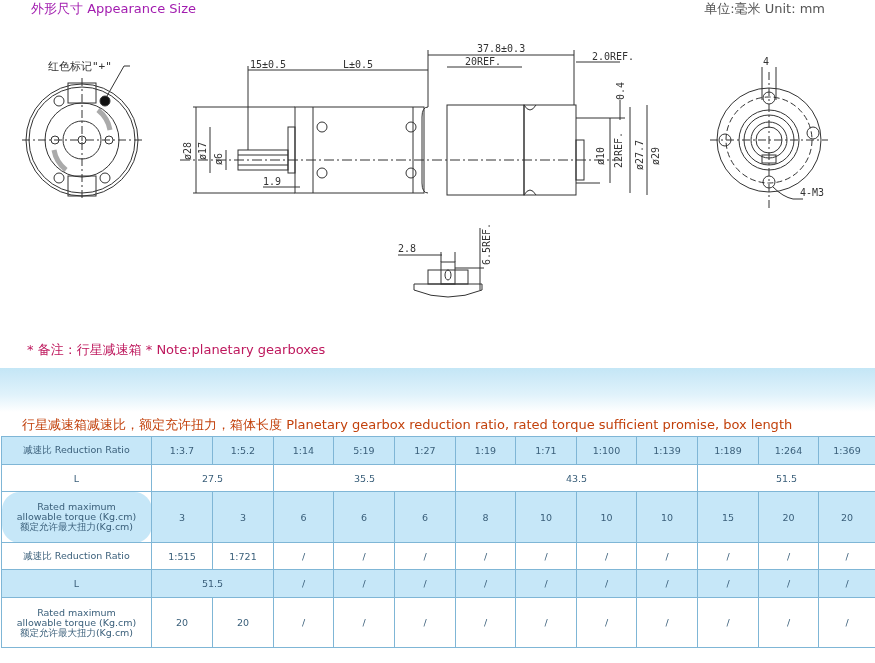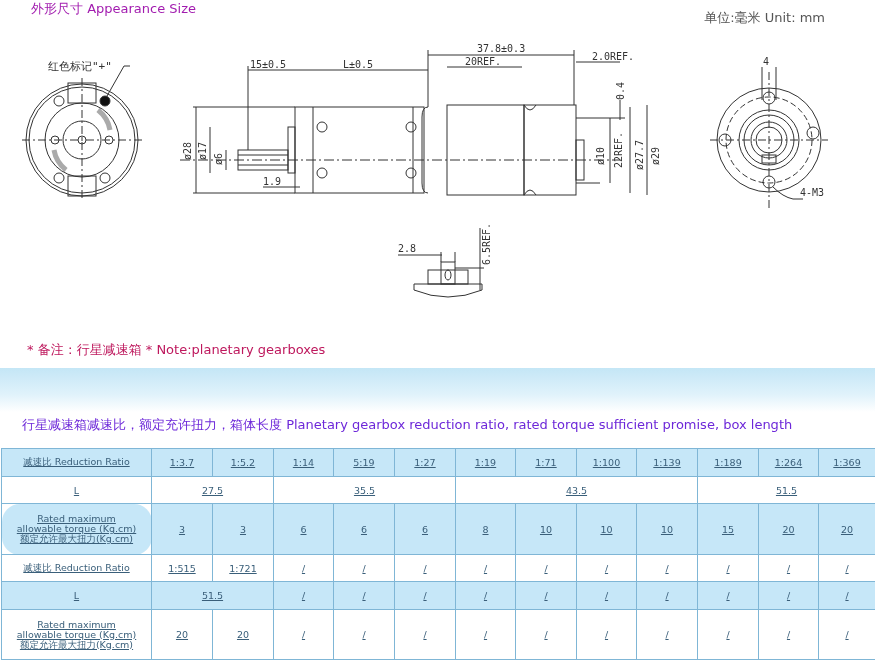--- a/index.html
+++ b/index.html
@@ -1,26 +1,26 @@
 <!DOCTYPE html>
 <html><head>
 <meta charset="utf-8">
 <style>
   * { box-sizing: border-box; margin: 0; padding: 0; }
   html, body { width: 875px; height: 663px; background: #ffffff; overflow: hidden; }
   body { font-family: "DejaVu Sans", "Liberation Sans", sans-serif; color: #333; position: relative; }
   .title-left { position: absolute; left: 31px; top: 0px; font-size: 13px; color: #a21caf; }
-  .title-right { position: absolute; right: 50px; top: 0px; font-size: 13px; color: #555; margin-top: 9px; }
+  .title-right { position: absolute; right: 50px; top: 0px; font-size: 13px; color: #555; }
   .drawing { position: absolute; left: 0; top: 20px; width: 875px; height: 300px; }
   .note { position: absolute; left: 27px; top: 341px; font-size: 13px; color: #be185d; }
   .band { position: absolute; left: 0; top: 368px; width: 875px; height: 44px;
           background: linear-gradient(to bottom, #c4e6f6 0%, #e0f2fb 60%, #ffffff 100%); }
-  .table-caption { position: absolute; left: 22px; top: 416px; font-size: 13px; color: #6d28d9; white-space: nowrap; }
-  table.spec { position: absolute; left: 1px; top: 448px; width: 874px; border-collapse: collapse;
-               table-layout: fixed; font-size: 9.5px; color: #3a5f7a; text-decoration: underline; }
+  .table-caption { position: absolute; left: 22px; top: 416px; font-size: 13px; color: #c2410c; white-space: nowrap; }
+  table.spec { position: absolute; left: 1px; top: 436px; width: 874px; border-collapse: collapse;
+               table-layout: fixed; font-size: 9.5px; color: #3a5f7a; }
   table.spec td { border: 1px solid #7fb6d6; text-align: center; vertical-align: middle; padding: 0 2px; }
   table.spec td.hdr { font-size: 9.5px; line-height: 10px; border-radius: 18px; }
   tr.blue td { background: #c6e7f8; }
   tr.white td { background: #ffffff; }
   tr.r1 td { height: 28px; }
   tr.r2 td { height: 27px; }
   tr.r3 td { height: 51px; }
   tr.r4 td { height: 27px; }
   tr.r5 td { height: 28px; }
   tr.r6 td { height: 50px; }

